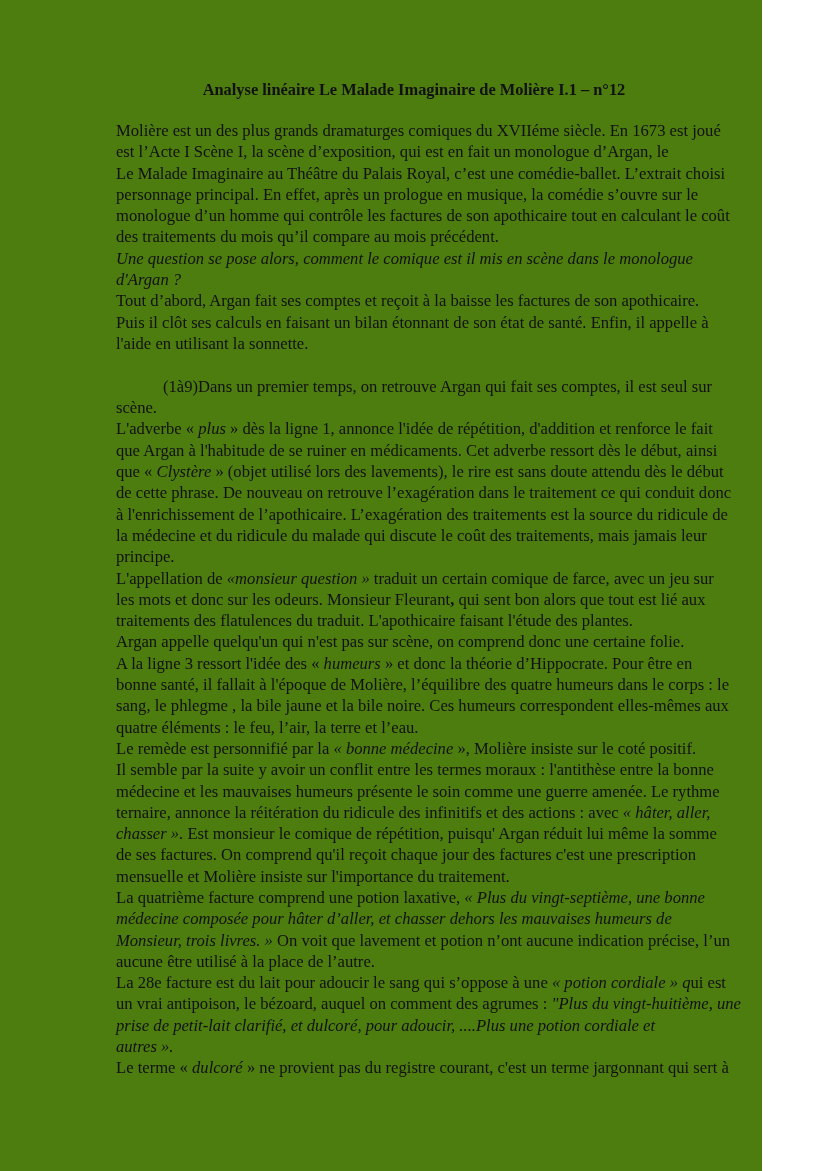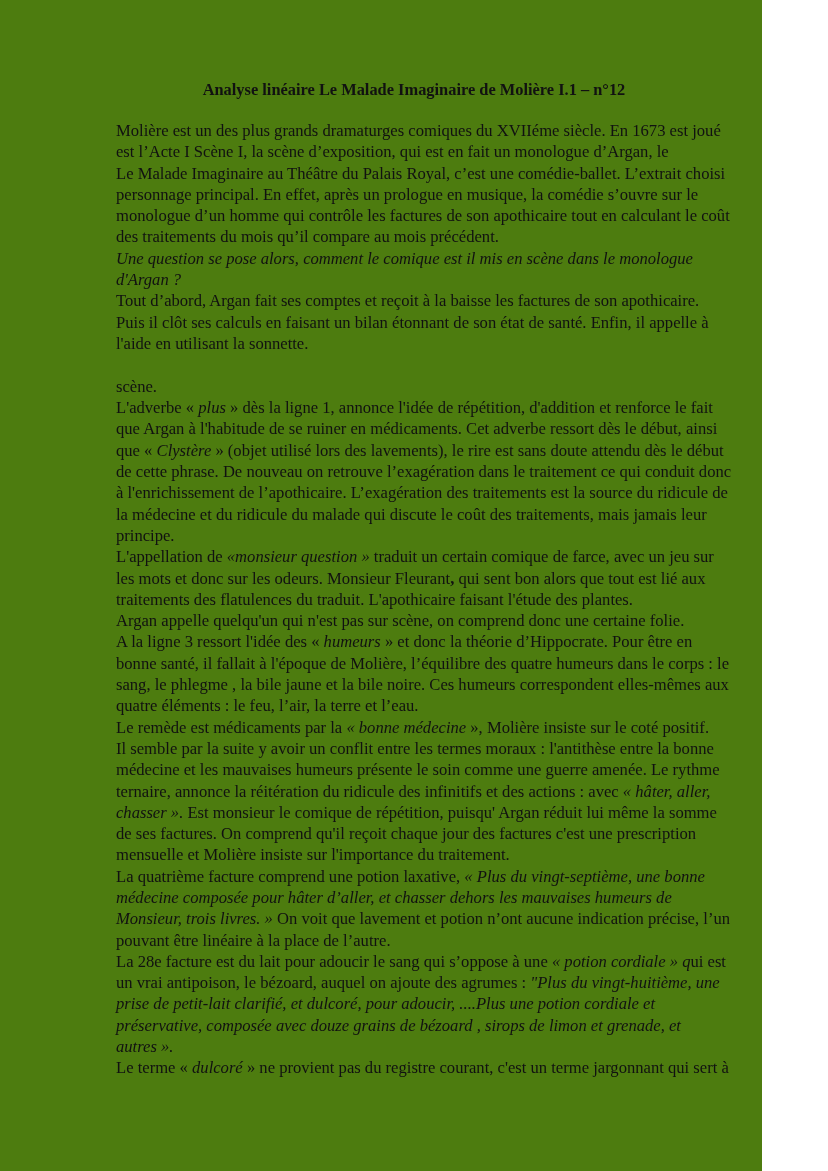--- a/index.html
+++ b/index.html
@@ -44,48 +44,48 @@
     </div>
     <div>
       <span class="ln">Tout d’abord, Argan fait ses comptes et reçoit à la baisse les factures de son apothicaire.</span>
       <span class="ln">Puis il clôt ses calculs en faisant un bilan étonnant de son état de santé. Enfin, il appelle à</span>
       <span class="ln">l'aide en utilisant la sonnette.</span>
     </div>
 
     <span class="gap"></span>
 
     <div>
+      <span class="ln indent">(1à9)Dans un premier temps, on retrouve Argan qui fait ses comptes, il est seul sur</span>
       <span class="ln">scène.</span>
       <span class="ln"><span>L'adverbe « </span><i>plus</i><span> » dès la ligne 1, annonce l'idée de répétition, d'addition et renforce le fait</span></span>
       <span class="ln">que Argan à l'habitude de se ruiner en médicaments. Cet adverbe ressort dès le début, ainsi</span>
       <span class="ln"><span>que « </span><i>Clystère</i><span> » (objet utilisé lors des lavements), le rire est sans doute attendu dès le début</span></span>
       <span class="ln">de cette phrase. De nouveau on retrouve l’exagération dans le traitement ce qui conduit donc</span>
       <span class="ln">à l'enrichissement de l’apothicaire. L’exagération des traitements est la source du ridicule de</span>
       <span class="ln">la médecine et du ridicule du malade qui discute le coût des traitements, mais jamais leur</span>
       <span class="ln">principe.</span>
       <span class="ln"><span>L'appellation de </span><i>«monsieur question »</i><span> traduit un certain comique de farce, avec un jeu sur</span></span>
       <span class="ln"><span>les mots et donc sur les odeurs.  Monsieur Fleurant</span><b>,</b><span> qui sent bon alors que tout est lié aux</span></span>
       <span class="ln">traitements des flatulences du traduit.   L'apothicaire faisant l'étude des plantes.</span>
       <span class="ln">Argan appelle quelqu'un qui n'est pas sur scène, on comprend donc une certaine folie.</span>
       <span class="ln"><span>A la ligne 3 ressort l'idée des « </span><i>humeurs</i><span> » et donc la théorie d’Hippocrate. Pour être en</span></span>
       <span class="ln">bonne santé, il fallait à l'époque de Molière, l’équilibre des quatre humeurs dans le corps : le</span>
       <span class="ln">sang, le phlegme , la bile jaune et la bile noire. Ces humeurs correspondent elles-mêmes aux</span>
       <span class="ln">quatre éléments : le feu, l’air, la terre et l’eau.</span>
-      <span class="ln"><span>Le remède est médicaments par la </span><i>« bonne médecine</i><span> », Molière insiste sur le coté positif.</span></span>
+      <span class="ln"><span>Le remède est personnifié par la </span><i>« bonne médecine</i><span> », Molière insiste sur le coté positif.</span></span>
       <span class="ln">Il semble par la suite y avoir un conflit entre les termes moraux : l'antithèse entre la bonne</span>
       <span class="ln">médecine et les mauvaises humeurs présente le soin comme une guerre amenée. Le rythme</span>
       <span class="ln"><span>ternaire, annonce la réitération du ridicule des infinitifs et des actions : avec </span><i>« hâter, aller,</i></span>
       <span class="ln"><i>chasser ».</i><span> Est monsieur le comique de répétition, puisqu' Argan réduit lui même la somme</span></span>
       <span class="ln">de ses factures. On comprend qu'il reçoit chaque jour des factures c'est une prescription</span>
       <span class="ln">mensuelle et Molière insiste sur l'importance du traitement.</span>
       <span class="ln"><span>La quatrième facture comprend une potion laxative, </span><i>« Plus du vingt-septième, une bonne</i></span>
       <i class="ln">médecine composée pour hâter d’aller, et chasser dehors les mauvaises humeurs de</i>
       <span class="ln"><i>Monsieur, trois livres. »</i><span> On voit que lavement et potion n’ont aucune indication précise, l’un</span></span>
-      <span class="ln">pouvant être linéaire à la place de l’autre.</span>
+      <span class="ln">aucune être utilisé à la place de l’autre.</span>
       <span class="ln"><span>La 28e facture est du lait pour adoucir le sang qui s’oppose à une </span><i>« potion cordiale » q</i><span>ui est</span></span>
-      <span class="ln"><span>un vrai antipoison, le bézoard, auquel on ajoute des agrumes  : </span><i>"Plus du vingt-huitième, une</i></span>
+      <span class="ln"><span>un vrai antipoison, le bézoard, auquel on comment des agrumes  : </span><i>"Plus du vingt-huitième, une</i></span>
       <i class="ln">prise de petit-lait clarifié, et dulcoré, pour adoucir, ....Plus une potion cordiale et</i>
-      <i class="ln">préservative, composée avec douze grains de bézoard , sirops de limon et grenade, et</i>
       <i class="ln">autres ».</i>
       <span class="ln"><span>Le terme « </span><i>dulcoré</i><span> » ne provient pas du registre courant, c'est un terme jargonnant qui sert à</span></span>
     </div>
   </div>
 </div>
 
 </body></html>

